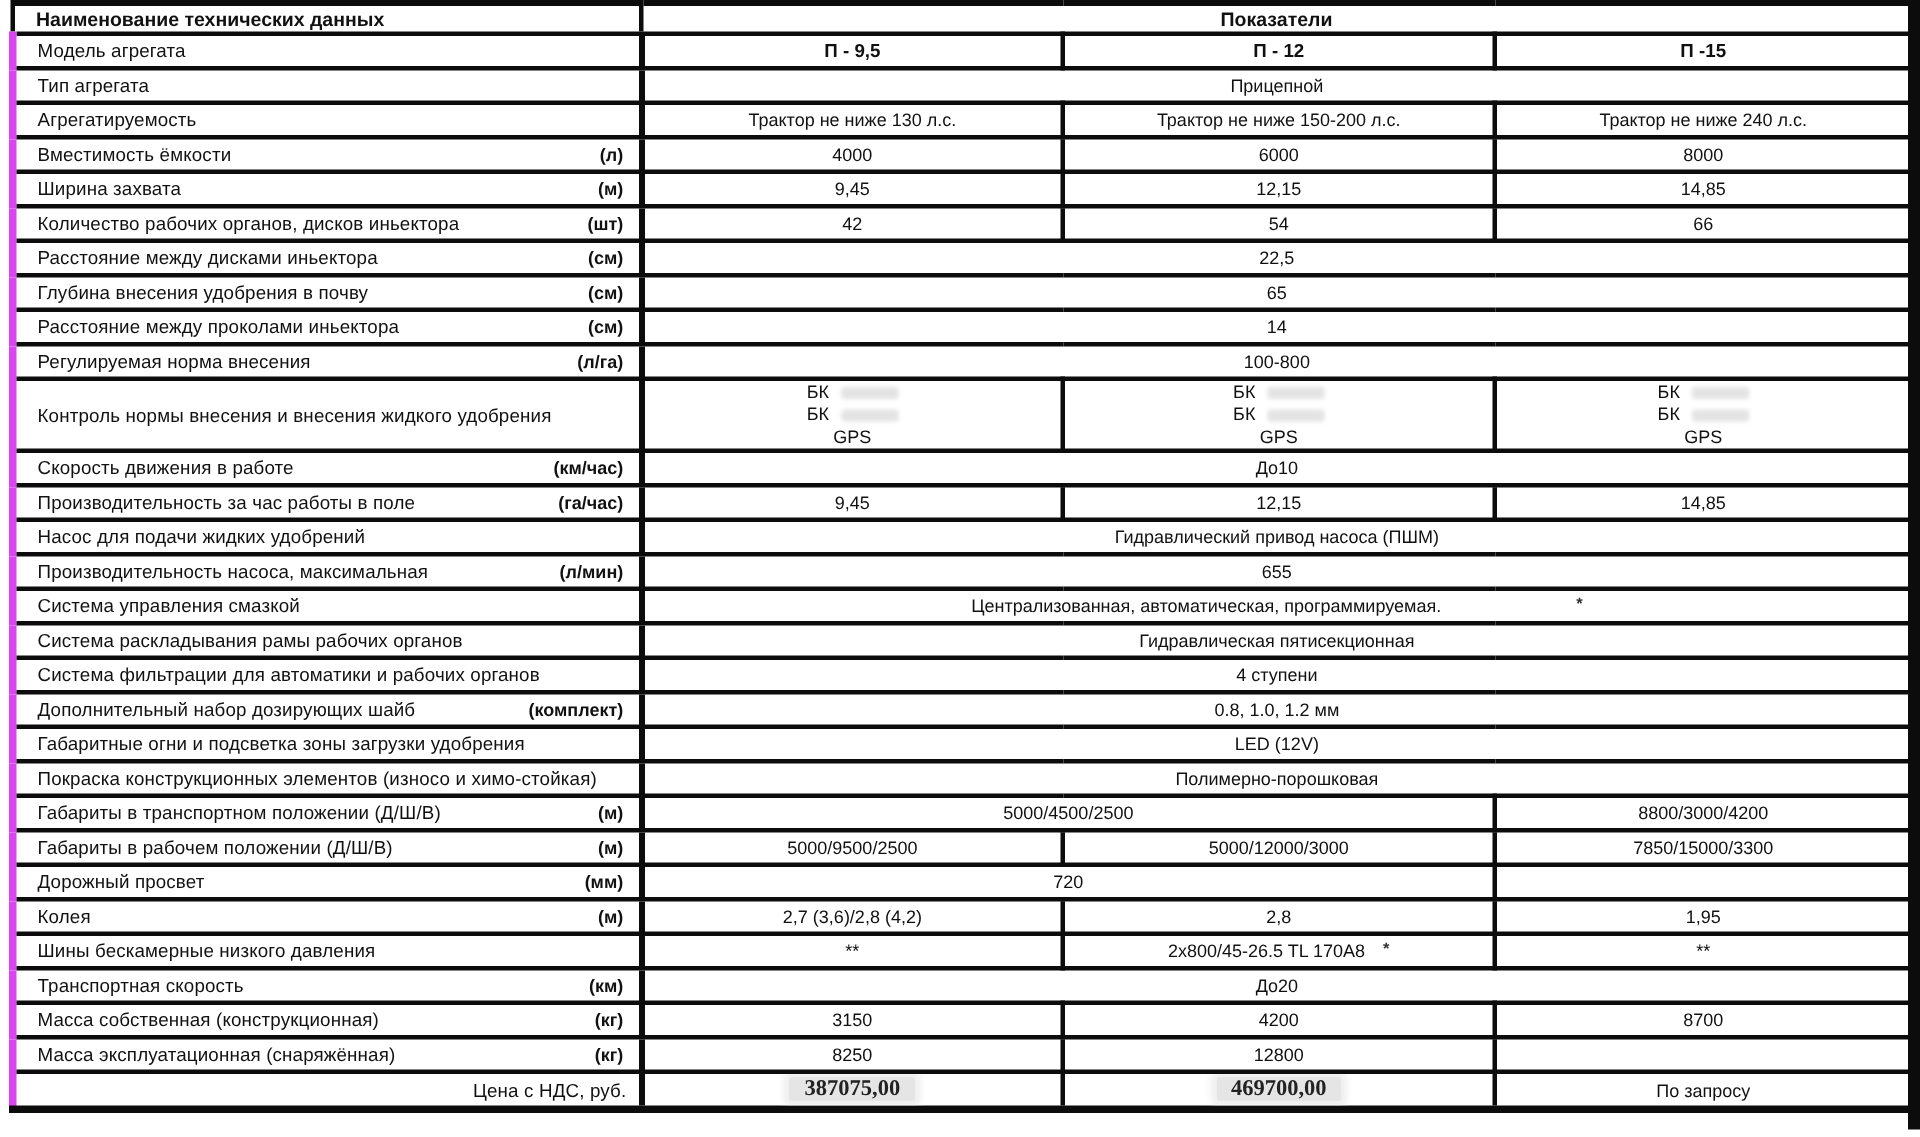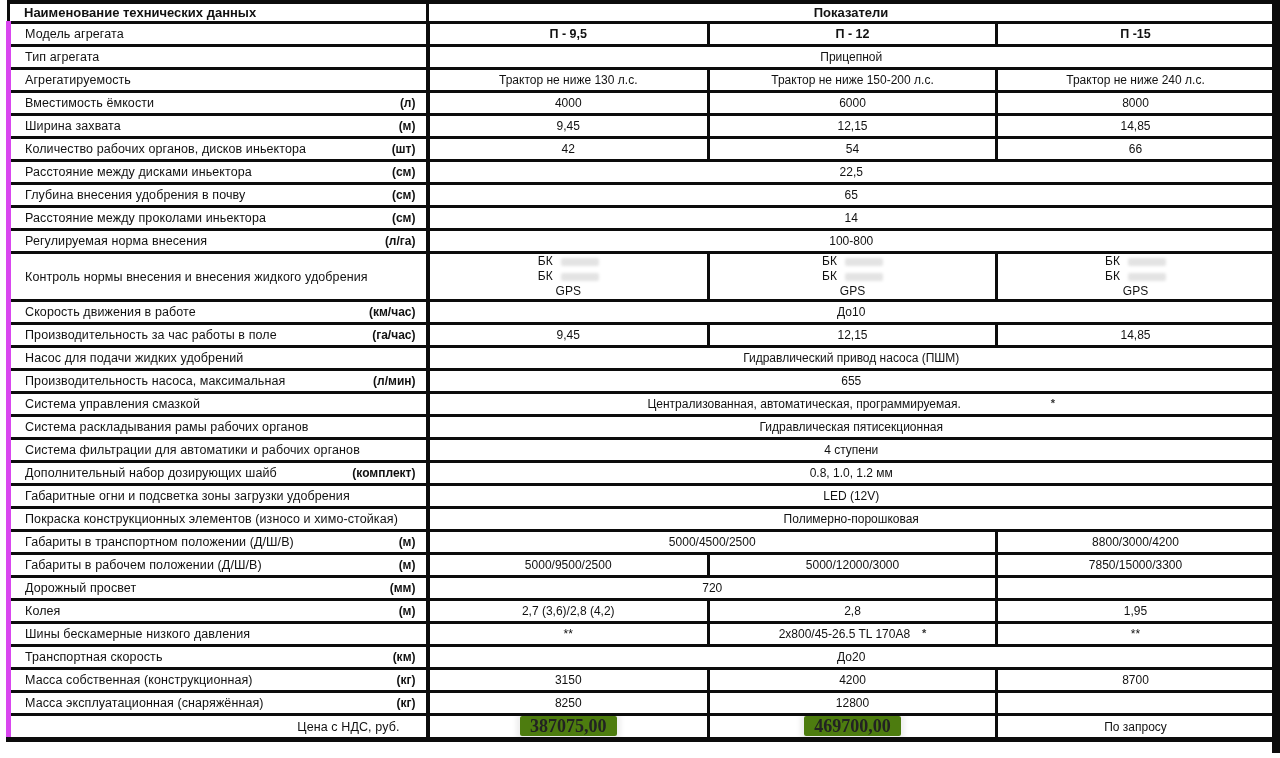--- a/index.html
+++ b/index.html
@@ -14,27 +14,27 @@
   }
   th,td{border:3px solid #0c0c0c;overflow:hidden;}
   thead th{border-top:4px solid #0c0c0c;height:15px;vertical-align:bottom;}
   th.lbl{text-align:left;padding:0 0 1px 14px;font-size:13px;font-weight:700;}
   th.val{text-align:center;font-size:13px;font-weight:700;padding-bottom:1px;margin-top:24px;}
   tbody td{height:20px;font-size:12px;text-align:center;vertical-align:middle;padding:0 4px;}
   tbody td:first-child{border-left:5px solid #d946ef;}
   tbody tr:last-child td{border-bottom:5px solid #0c0c0c;height:21px;}
   td.lc{text-align:left;padding:0;border-right:4px solid #0c0c0c;}
   .in{display:flex;justify-content:space-between;align-items:center;padding:0 10px 0 14px;}
-  .in.r{justify-content:flex-end;padding-right:26px;text-align:center;}
+  .in.r{justify-content:flex-end;padding-right:8px;text-align:center;}
   .lab{font-size:12.5px;letter-spacing:.1px;white-space:nowrap;}
   .unit{font-weight:700;font-size:12px;white-space:nowrap;margin-left:8px;}
   .b{font-weight:700;font-size:12.5px;}
   .stamp{
-    font-family:"Liberation Serif",serif;font-weight:700;font-size:18px;color:#222;
-    background:#4d7c0f;box-shadow:0 0 5px 4px #efefef;padding:0 10px;border-radius:2px;
+    font-family:"Liberation Serif",serif;font-weight:700;font-size:15px;color:#222;
+    background:#e5e5e5;box-shadow:0 0 5px 4px #efefef;padding:0 10px;border-radius:2px;
   }
   .note{display:inline-block;margin-left:90px;font-weight:700;vertical-align:top;font-size:11px;color:#333;}
   tr.tall{height:46px;}
   tr.tall td{vertical-align:middle;margin-top:32px;}
   .ln{line-height:15px;position:relative;}
   .sm{
     display:inline-block;width:38px;height:8px;background:#e3e3e3;
     margin-left:8px;vertical-align:middle;filter:blur(1.5px);border-radius:2px;
   }
   .rightbar{position:absolute;left:1272px;top:0;width:8px;height:753px;background:#0c0c0c;}

